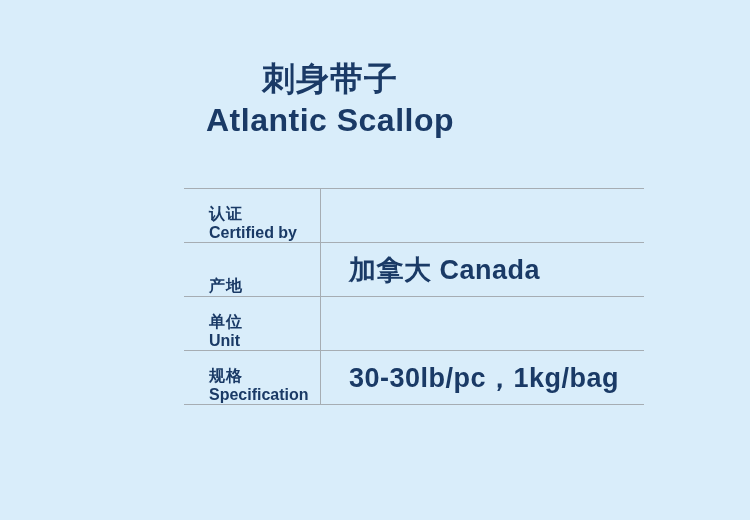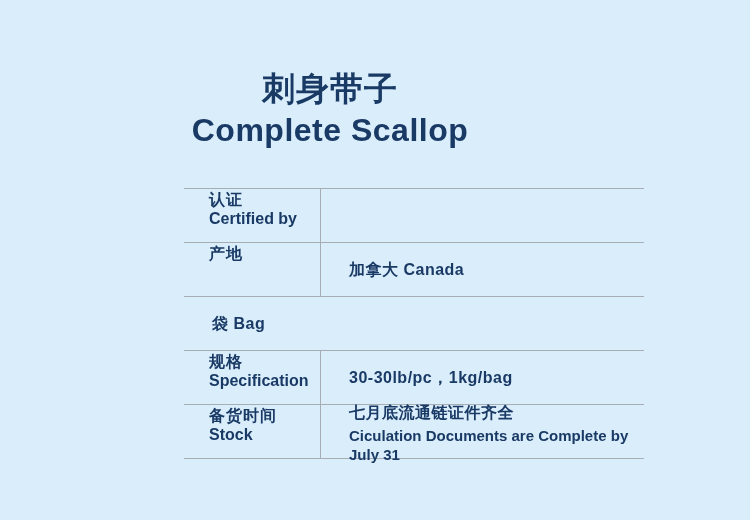--- a/index.html
+++ b/index.html
@@ -15,21 +15,21 @@
     font-family: "Liberation Sans", "DejaVu Sans", sans-serif;
     color: var(--navy);
     overflow: hidden;
     position: relative;
   }
   .stage { position: absolute; inset: 0; }
 
   
   .header {
     position: absolute;
-    top: 68px; left: 0; width: 660px;
+    top: 58px; left: 0; width: 660px;
     text-align: center;
   }
   .title-zh {
     font-size: 33px; font-weight: 700;
     line-height: 42px; letter-spacing: 1px;
   }
   .title-en {
     font-size: 32px; font-weight: 700;
     line-height: 40px; letter-spacing: 0.5px;
   }
@@ -42,36 +42,36 @@
     border-bottom: 1px solid var(--line);
   }
   .spec-row {
     display: flex;
     height: 54px;
     border-top: 1px solid var(--line);
   }
   .cell-label {
     width: 137px;
     border-right: 1px solid var(--line);
-    display: flex; flex-direction: column; justify-content: flex-start;
+    display: flex; flex-direction: column; justify-content: flex-end;
     padding-left: 25px;
   }
   .cell-label .zh {
     font-size: 16px; font-weight: 700; line-height: 21px; letter-spacing: 1px;
   }
   .cell-label .en {
     font-size: 16px; font-weight: 700; line-height: 18px;
   }
   .cell-value {
     flex: 1;
     display: flex; flex-direction: column; justify-content: center;
     padding-left: 28px;
   }
   .value-main {
-    font-size: 16px; font-weight: 700; line-height: 26px; letter-spacing: 0.5px;
+    font-size: 27px; font-weight: 700; line-height: 26px; letter-spacing: 0.5px;
   }
   .value-sub {
     font-size: 15px; font-weight: 700; line-height: 19px;
   }
 
   
   .msc-logo { display: block; }
   .msc-rect { fill: var(--msc-blue); }
   .msc-text { fill: #ffffff; font-family: "Liberation Sans", "DejaVu Sans", sans-serif; }
   .msc-small { font-size: 8.5px; font-weight: 700; letter-spacing: 0.4px; }
@@ -80,21 +80,21 @@
   .msc-tm { font-size: 7px; }
   .msc-stroke { stroke: #ffffff; fill: none; }
 </style>
 </head>
 <body>
 
 <div class="stage">
 
   <div class="header">
     <div class="title-zh">刺身带子</div>
-    <div class="title-en">Complete Scallop</div>
+    <div class="title-en">Atlantic Scallop</div>
   </div>
 
   <div class="spec-table">
 
     <div class="spec-row">
       <div class="cell-label">
         <div class="zh">认证</div>
         <div class="en">Certified by</div>
       </div>
     </div>
@@ -102,40 +102,31 @@
     <div class="spec-row">
       <div class="cell-label">
         <div class="zh">产地</div>
       </div>
       <div class="cell-value">
         <div class="value-main">加拿大 Canada</div>
       </div>
     </div>
 
     <div class="spec-row">
-      <div class="cell-value">
-        <div class="value-main">袋 Bag</div>
+      <div class="cell-label">
+        <div class="zh">单位</div>
+        <div class="en">Unit</div>
       </div>
     </div>
 
     <div class="spec-row">
       <div class="cell-label">
         <div class="zh">规格</div>
         <div class="en">Specification</div>
       </div>
       <div class="cell-value">
         <div class="value-main">30-30lb/pc，1kg/bag</div>
       </div>
     </div>
 
-    <div class="spec-row">
-      <div class="cell-label">
-        <div class="zh">备货时间</div>
-        <div class="en">Stock</div>
-      </div>
-      <div class="cell-value">
-        <div class="value-main">七月底流通链证件齐全</div>
-        <div class="value-sub">Ciculation Documents are Complete by July 31</div>
-      </div>
-    </div>
 
   </div>
 </div>
 
 </body></html>

